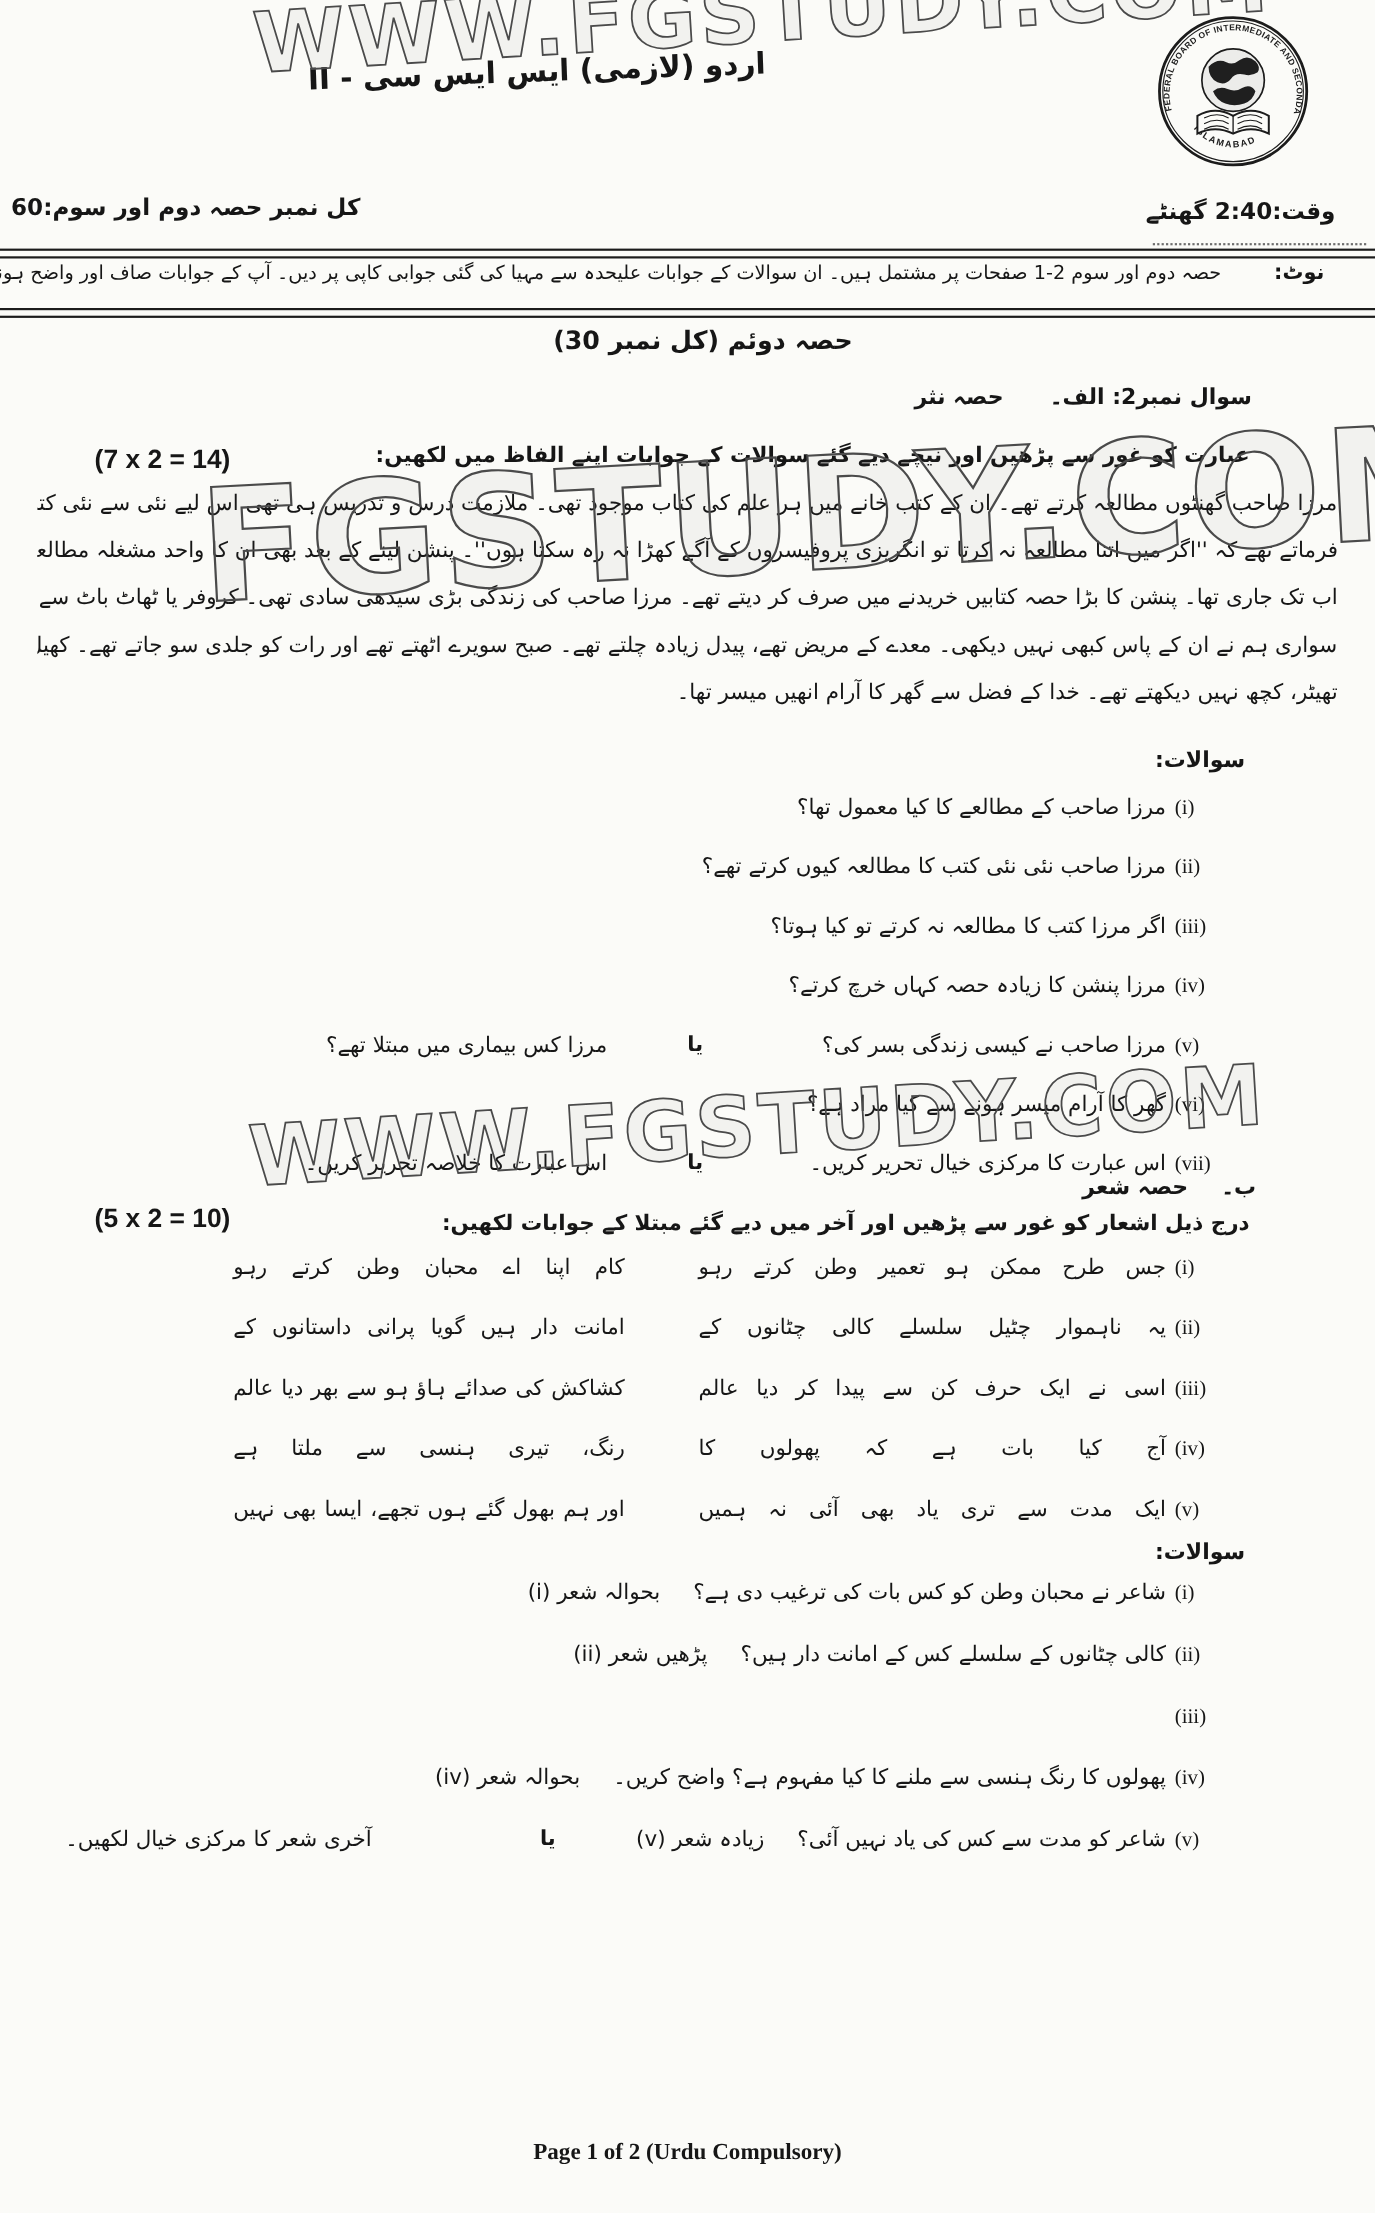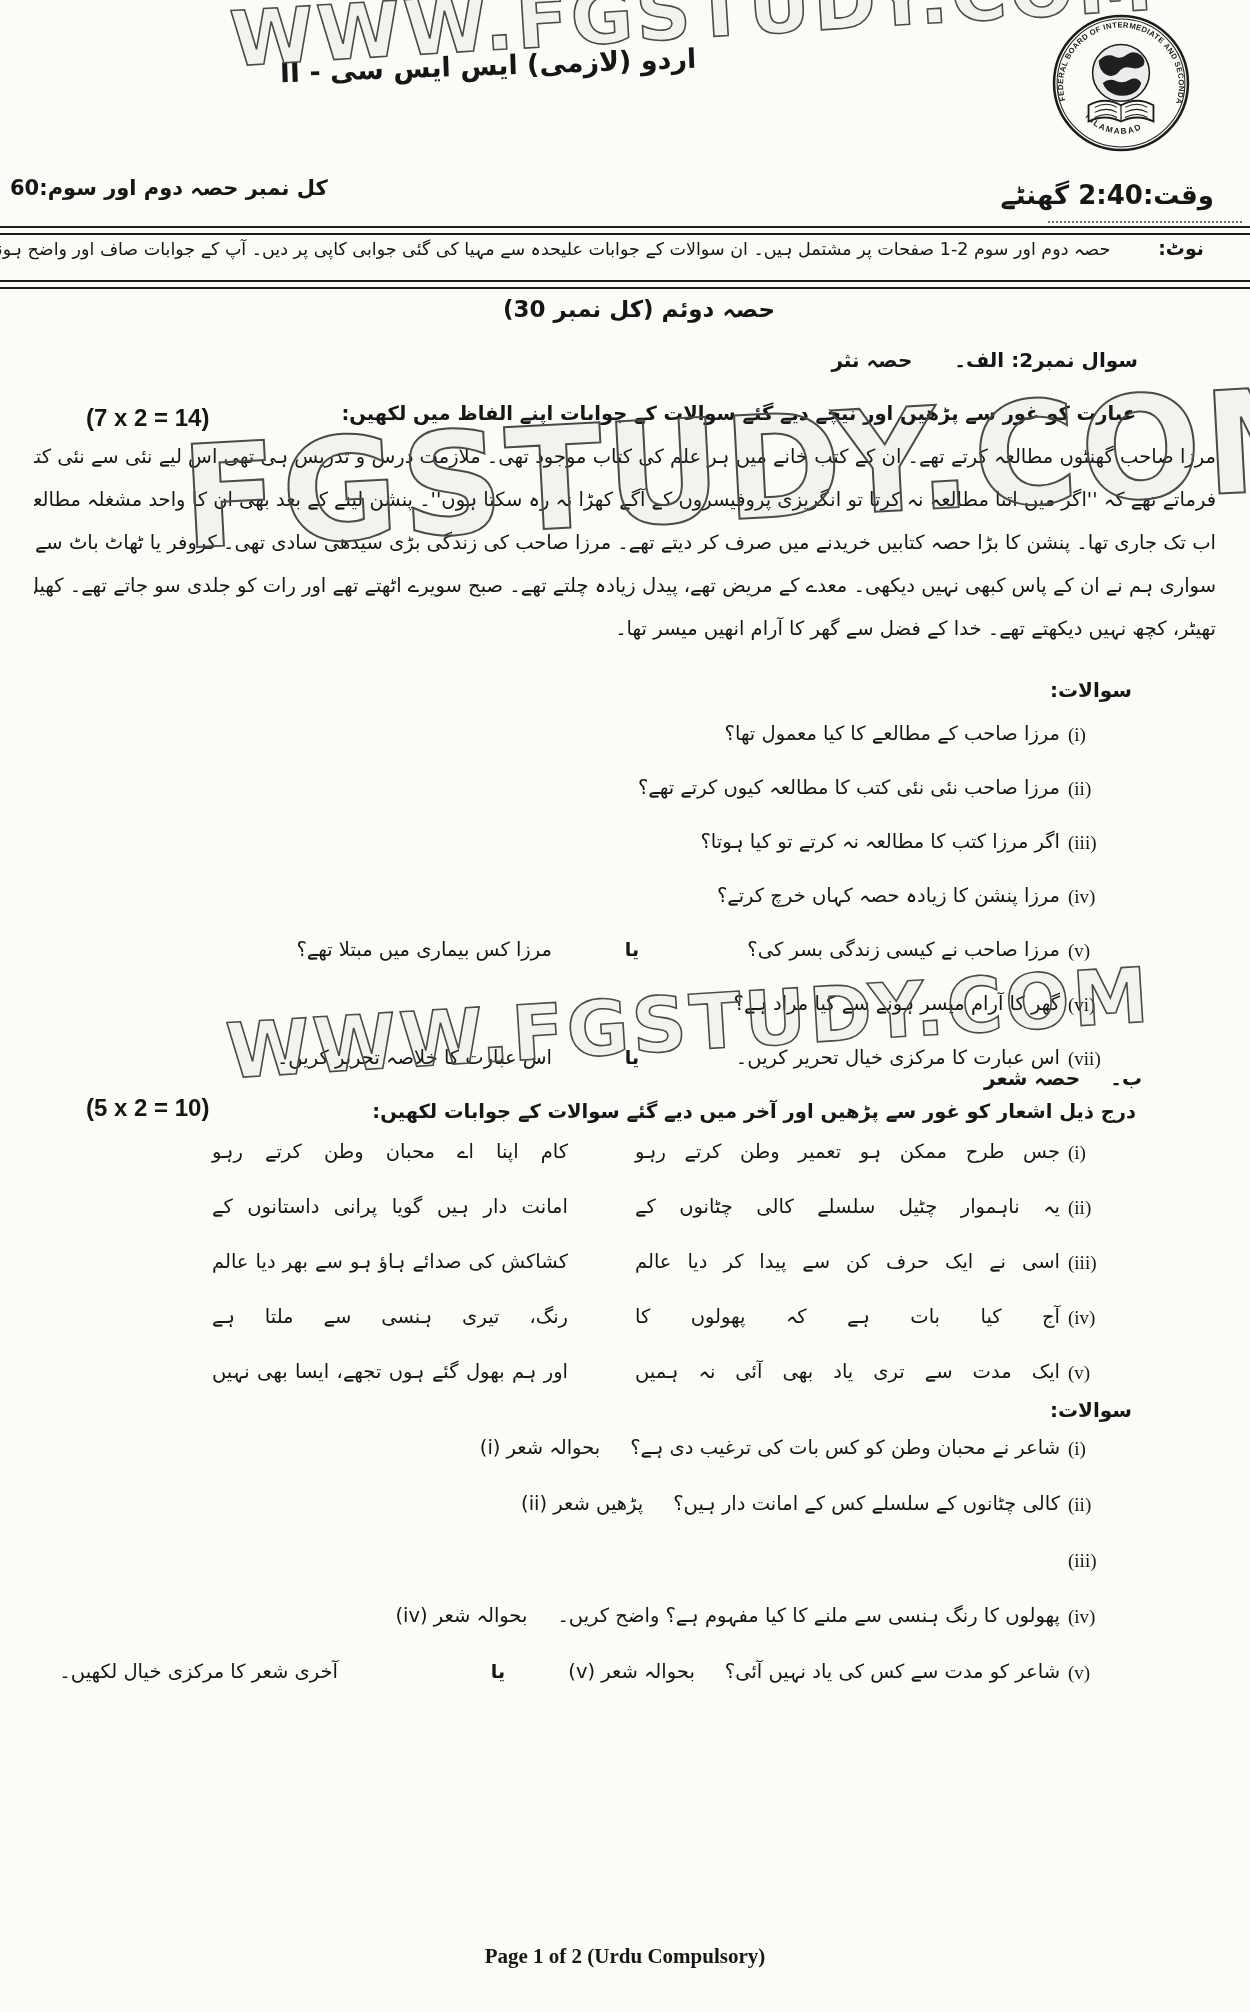--- a/index.html
+++ b/index.html
@@ -20,21 +20,21 @@
   }
   .wm-top{top:2px;left:228px;font-size:76px;transform:rotate(-3.5deg);transform-origin:left top;}
   .wm-mid{top:428px;left:178px;font-size:142px;transform:rotate(-3deg);transform-origin:left top;-webkit-text-stroke:2px #4a4a4a;}
   .wm-low{top:1014px;left:224px;font-size:76px;transform:rotate(-3.5deg);transform-origin:left top;}
   
   .title{
     top:50px;left:238px;width:500px;text-align:center;
     font-size:27px;font-weight:bold;transform:rotate(-2deg);z-index:2;
   }
   .logo{top:12px;left:1050px;width:142px;height:142px;z-index:2;}
-  .time{top:180px;right:36px;font-size:26px;font-weight:bold;direction:rtl;}
+  .time{top:180px;right:36px;font-size:21px;font-weight:bold;direction:rtl;}
   .marks-total{top:176px;left:10px;font-size:21px;font-weight:bold;direction:rtl;}
   .dotted{top:221px;left:1048px;width:194px;border-top:2px dotted #6e6e6e;}
   
   .rule{left:0;right:0;height:5px;border-top:2.5px solid #1c1c1c;border-bottom:2.5px solid #1c1c1c;}
   .rule1{top:226px;} .rule2{top:280px;}
   .note-row{top:237px;left:28px;right:46px;direction:rtl;font-size:17.5px;white-space:nowrap;}
   .note-row .lbl{font-weight:bold;margin-left:48px;font-size:19px;}
   
   .heading2{top:296px;left:0;right:0;text-align:center;font-size:23px;font-weight:bold;direction:rtl;margin-left:28px;}
   .q2line{top:348px;right:112px;direction:rtl;font-size:20px;font-weight:bold;}
@@ -180,21 +180,21 @@
       <span class="qnum">(vii)</span>
       <div class="qtext urdu" dir="rtl">اس عبارت کا مرکزی خیال تحریر کریں۔</div>
       <span class="or urdu">یا</span>
       <div class="qalt urdu" dir="rtl">اس عبارت کا خلاصہ تحریر کریں۔</div>
     </div>
   </div>
 
   <div class="abs headb urdu">
     <span>ب۔</span><span class="gap"></span><span>حصہ شعر</span>
   </div>
-  <div class="abs instr instr-b urdu">درج ذیل اشعار کو غور سے پڑھیں اور آخر میں دیے گئے سوالات کے جوابات لکھیں:</div>
+  <div class="abs instr instr-b urdu">درج ذیل اشعار کو غور سے پڑھیں اور آخر میں دیے گئے مبتلا کے جوابات لکھیں:</div>
   <div class="abs marks marks-b">(5 x 2 = 10)</div>
 
   <div class="abs qrows couplets">
     <div class="crow">
       <span class="qnum">(i)</span>
       <div class="hem-r urdu">جس طرح ممکن ہو تعمیر وطن کرتے رہو</div>
       <div class="hem-l urdu">کام اپنا اے محبان وطن کرتے رہو</div>
     </div>
     <div class="crow">
       <span class="qnum">(ii)</span>
@@ -238,21 +238,21 @@
     </div>
     <div class="qrow">
       <span class="qnum">(iv)</span>
       <div class="qtext urdu" dir="rtl">
         <span>پھولوں کا رنگ ہنسی سے ملنے کا کیا مفہوم ہے؟ واضح کریں۔</span><span class="ref">بحوالہ شعر (iv)</span>
       </div>
     </div>
     <div class="qrow">
       <span class="qnum">(v)</span>
       <div class="qtext urdu" dir="rtl">
-        <span>شاعر کو مدت سے کس کی یاد نہیں آئی؟</span><span class="ref">بحوالہ شعر (v)</span>
+        <span>شاعر کو مدت سے کس کی یاد نہیں آئی؟</span><span class="ref">زیادہ شعر (v)</span>
       </div>
       <span class="or urdu">یا</span>
       <div class="qalt urdu" dir="rtl">آخری شعر کا مرکزی خیال لکھیں۔</div>
     </div>
   </div>
 
   <div class="abs footer">Page 1 of 2 (Urdu Compulsory)</div>
 
 </div>
 

